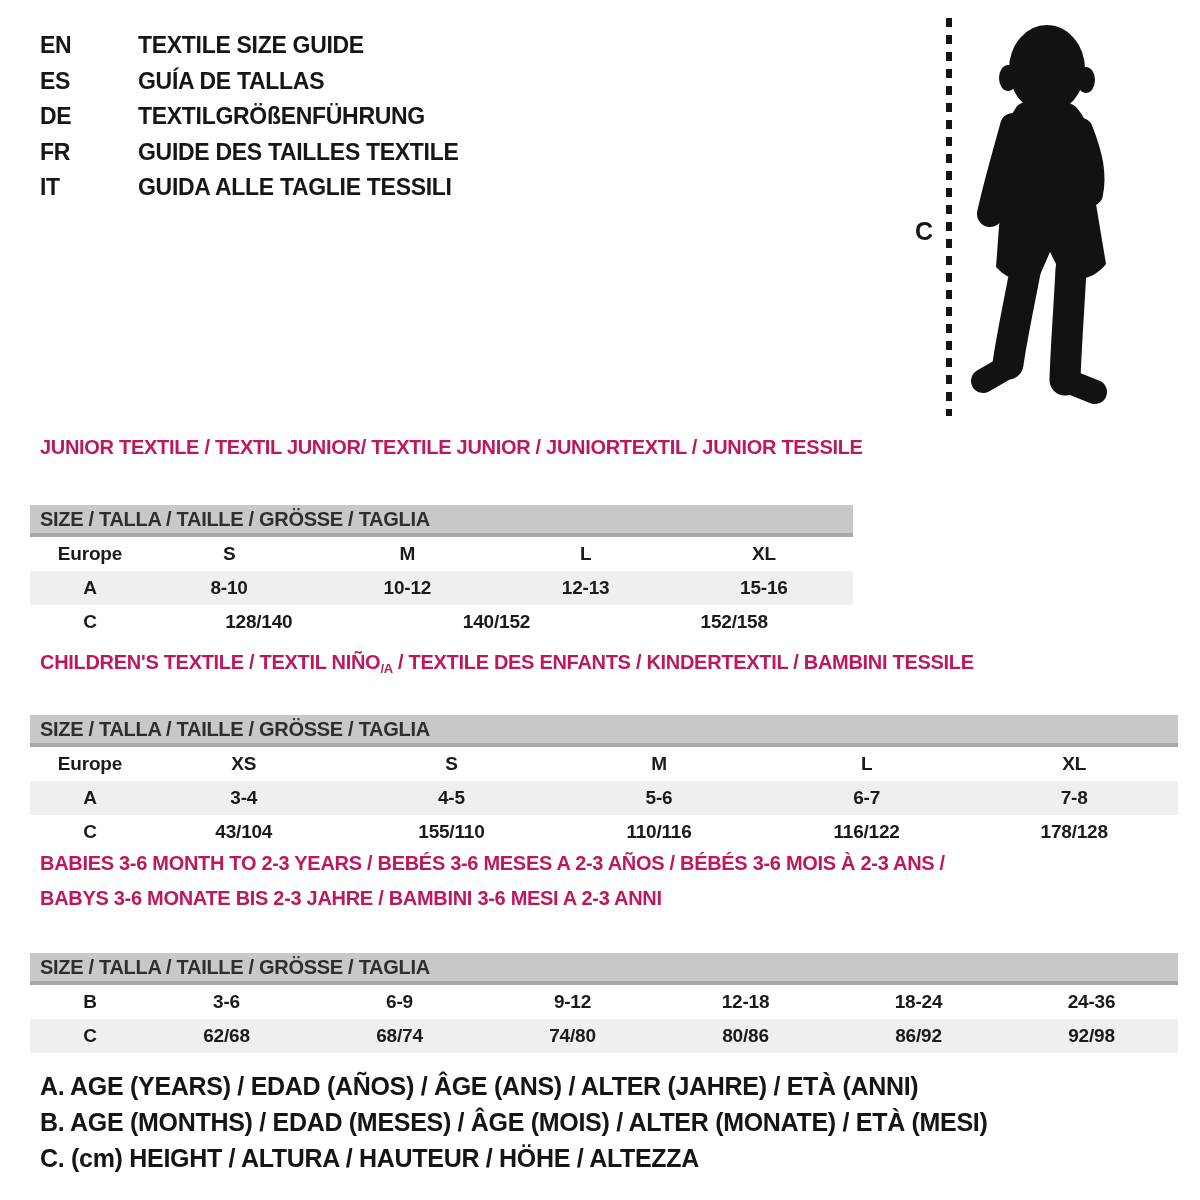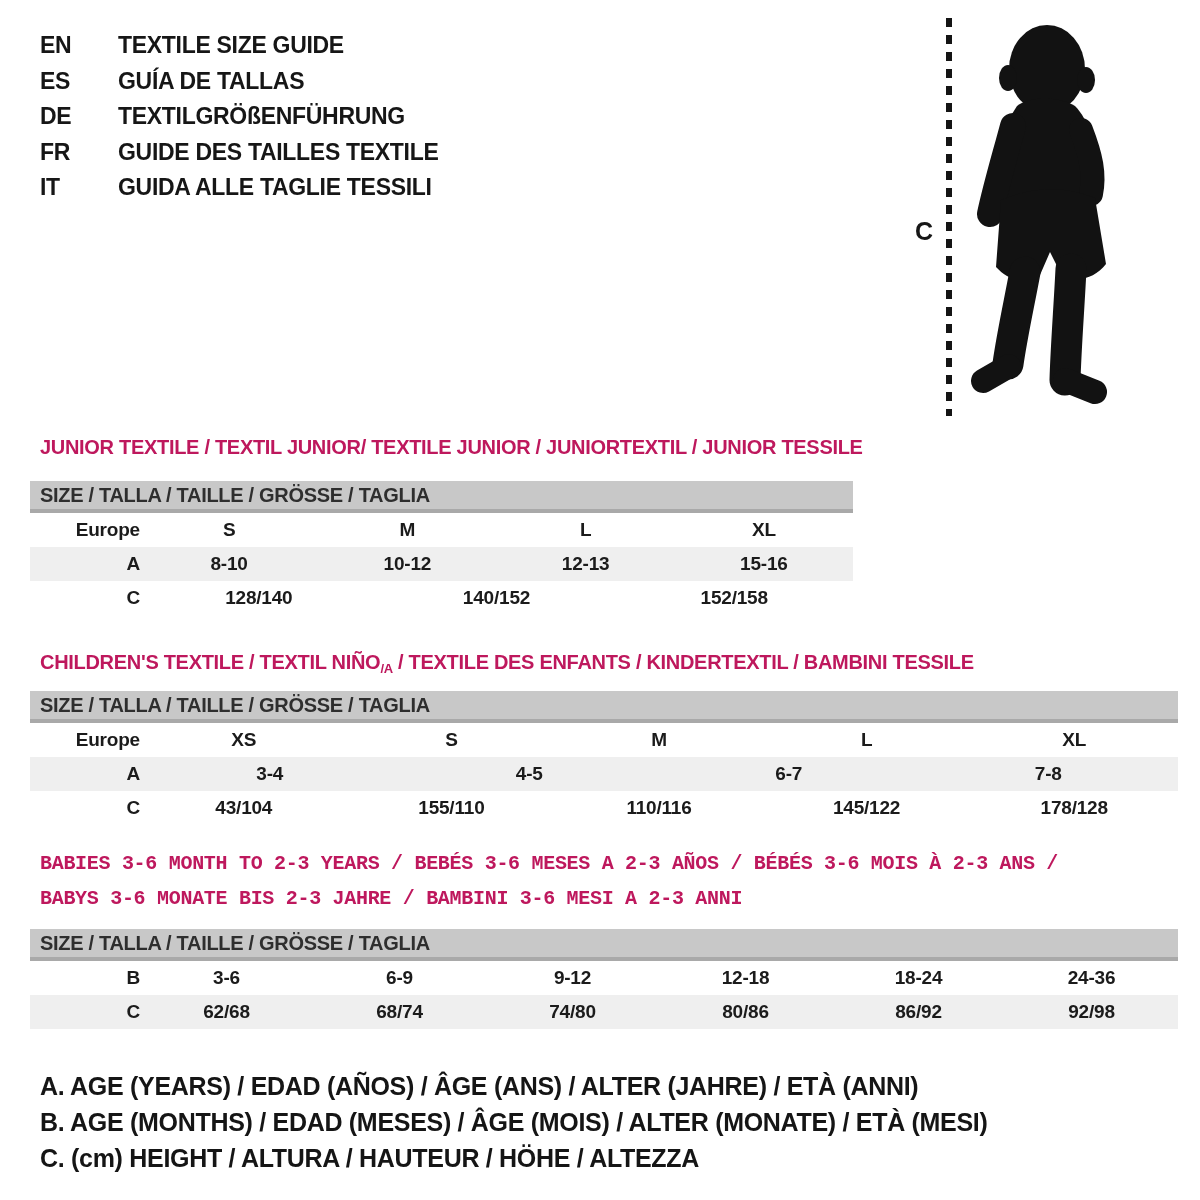--- a/index.html
+++ b/index.html
@@ -8,21 +8,21 @@
     background:#ffffff;
     font-family:"Liberation Sans", sans-serif;
     color:#1b1b1b;
     position:relative;
     overflow:hidden;
   }
   .page{position:absolute;inset:0;}
 
   
   .lang-list{position:absolute;left:40px;top:28px;}
-  .lang-row{display:flex;line-height:35.5px;}
+  .lang-row{display:flex;line-height:35.5px;gap:20px;}
   .lang-code,.lang-title{
     font-weight:700;font-size:23px;letter-spacing:-0.3px;color:#161616;
   }
   .lang-code{width:78px;flex:0 0 78px;}
 
   
   .measure-label{
     position:absolute;left:915px;top:217px;
     font-weight:700;font-size:25px;color:#161616;
   }
@@ -32,34 +32,34 @@
   }
   .baby-svg{position:absolute;left:963px;top:14px;}
 
   
   .section-title{
     position:absolute;left:40px;
     font-weight:700;font-size:20px;letter-spacing:-0.3px;color:#be185d;
     line-height:30px;white-space:nowrap;
   }
   .section-title .sub{font-size:13px;vertical-align:-4px;font-weight:700;}
-  .two-line{line-height:35px;white-space:normal;width:1000px;font-family:Liberation Mono, monospace;}
+  .two-line{line-height:35px;white-space:normal;width:1000px;}
   .two-line span{display:block;white-space:nowrap;}
 
   
-  .size-table{position:absolute;left:30px;}
+  .size-table{position:absolute;left:30px;margin-top:24px;}
   .size-header{
     height:28px;line-height:28px;
     background:#c8c8c8;border-bottom:4px solid #a9a9a9;
     padding-left:10px;
     font-weight:700;font-size:20px;letter-spacing:-0.3px;color:#2e2e2e;
   }
   .trow{display:flex;height:34px;line-height:34px;font-weight:700;font-size:19px;letter-spacing:-0.2px;}
   .trow.shaded{background:#efefef;}
-  .tlabel{flex:0 0 100px;padding-left:10px;text-align:right;}
+  .tlabel{flex:0 0 100px;padding-left:10px;text-align:center;}
   .tcell{flex:1;text-align:center;}
 
   
   .legend{position:absolute;left:40px;top:1068px;}
   .legend-line{
     font-weight:700;font-size:25px;letter-spacing:-0.3px;color:#151515;
     line-height:36px;white-space:nowrap;
   }
 </style>
 </head>
@@ -143,29 +143,30 @@
       <span class="tcell">XS</span>
       <span class="tcell">S</span>
       <span class="tcell">M</span>
       <span class="tcell">L</span>
       <span class="tcell">XL</span>
     </div>
     <div class="trow shaded">
       <span class="tlabel">A</span>
       <span class="tcell">3-4</span>
       <span class="tcell">4-5</span>
+      <span class="tcell">5-6</span>
       <span class="tcell">6-7</span>
       <span class="tcell">7-8</span>
     </div>
     <div class="trow">
       <span class="tlabel">C</span>
       <span class="tcell">43/104</span>
       <span class="tcell">155/110</span>
       <span class="tcell">110/116</span>
-      <span class="tcell">145/122</span>
+      <span class="tcell">116/122</span>
       <span class="tcell">178/128</span>
     </div>
   </div>
 
   <div class="section-title two-line" style="top:846px;">
     <span>BABIES 3-6 MONTH TO 2-3 YEARS / BEBÉS 3-6 MESES A 2-3 AÑOS / BÉBÉS 3-6 MOIS À 2-3 ANS /</span>
     <span>BABYS 3-6 MONATE BIS 2-3 JAHRE / BAMBINI 3-6 MESI A 2-3 ANNI</span>
   </div>
   <div class="size-table" style="top:929px;width:1148px;">
     <div class="size-header">SIZE / TALLA / TAILLE / GRÖSSE / TAGLIA</div>

